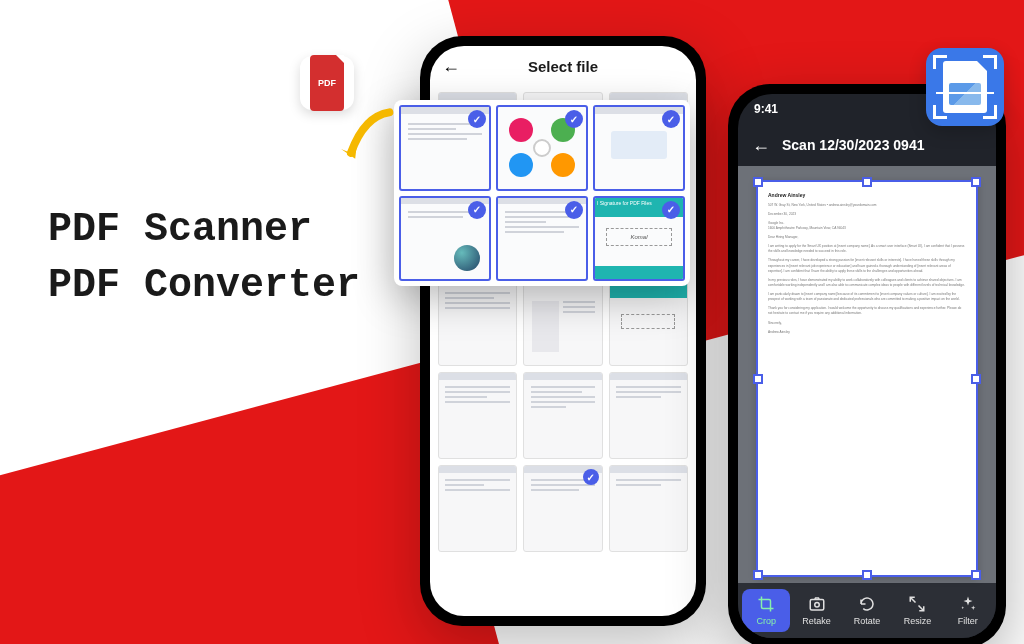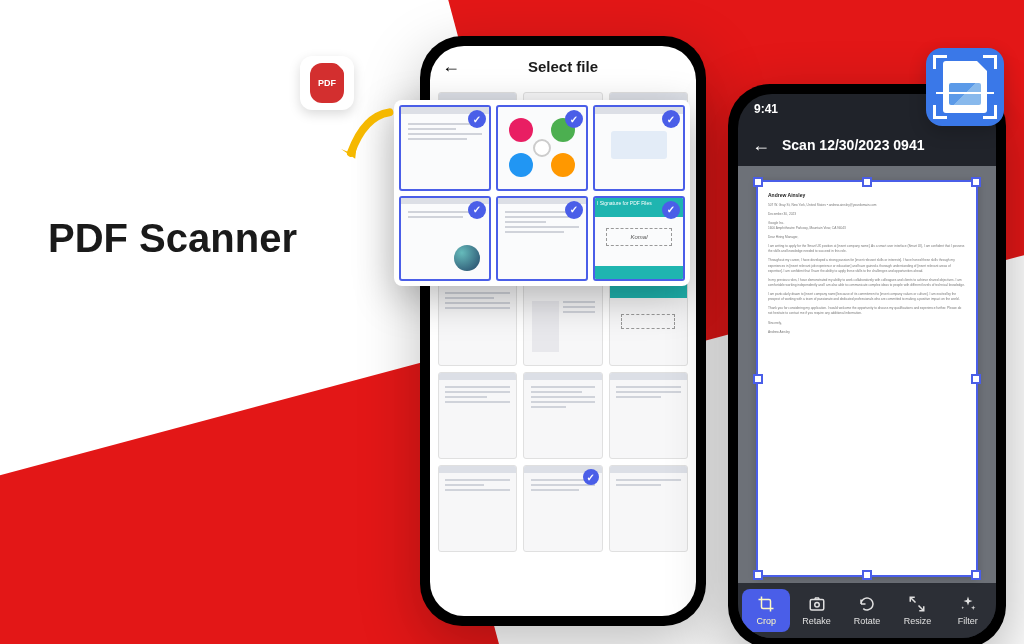--- a/index.html
+++ b/index.html
@@ -31,22 +31,23 @@
   height: 500px;
   background: #e31717;
   transform: rotate(-15deg);
   z-index: 0;
 }
 
 
 .text-block {
   position: absolute;
   left: 48px;
-  top: 212px;
+  top: 204px;
   z-index: 5;
+  font-family: Liberation Mono, monospace;
 }
 .headline {
   font-size: 40px;
   font-weight: 800;
   color: #1a1a1a;
   line-height: 1.3;
   margin-bottom: 4px;
 }
 .subhead {
   font-size: 20px;
@@ -65,23 +66,23 @@
   background: #fff;
   border-radius: 12px;
   box-shadow: 0 4px 12px rgba(0,0,0,0.15);
   display: flex;
   align-items: center;
   justify-content: center;
   z-index: 10;
 }
 .pdf-badge-inner {
   width: 34px;
-  height: 40px;
+  height: 56px;
   background: #d32f2f;
-  border-radius: 12px;
+  border-radius: 4px;
   position: relative;
   display: flex;
   align-items: center;
   justify-content: center;
 }
 .pdf-badge-inner::before {
   content: "";
   position: absolute;
   top: 0;
   right: 0;
@@ -302,21 +303,21 @@
   flex: 1;
   display: flex;
   flex-direction: column;
   align-items: center;
   justify-content: center;
   padding: 6px 2px;
   border-radius: 8px;
   color: #e0e0e0;
   gap: 3px;
 }
-.tool.active { background: #4a5ee8; color: #fef9c3; }
+.tool.active { background: #4a5ee8; color: #86efac; }
 .tool-icon { width: 18px; height: 18px; display:flex; align-items:center; justify-content:center; }
 .tool-icon svg { width:100%; height:100%; }
 .tool-label { font-size: 9px; }
 .save-btn {
   margin: 6px 10px 10px;
   background: #4a5ee8;
   color: #fff;
   border-radius: 10px;
   height: 40px;
   display: flex;
@@ -374,20 +375,21 @@
 .circ { position:absolute; border-radius:50%; }
 </style>
 </head>
 <body>
 
 <div class="bg-shape-top"></div>
 <div class="bg-shape-bottom"></div>
 
 <div class="text-block">
   <div class="headline">PDF Scanner</div>
+  <div class="headline">PDF Converter</div>
 </div>
 
 <div class="pdf-badge">
   <div class="pdf-badge-inner">
     <span class="pdf-text">PDF</span>
   </div>
 </div>
 <div class="arrow">
   <svg width="70" height="50" viewBox="0 0 70 50">
     <path d="M60 10 Q 35 5 10 35" stroke="#f5b800" stroke-width="8" fill="none" stroke-linecap="round"></path>

